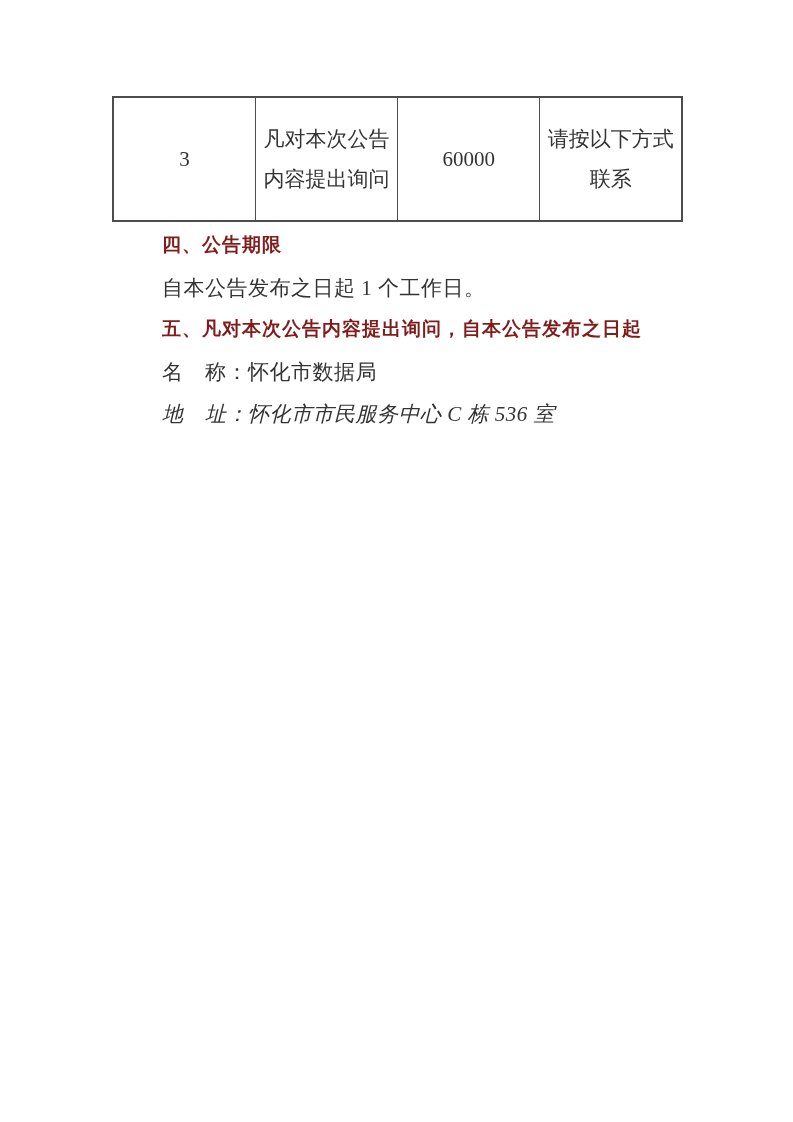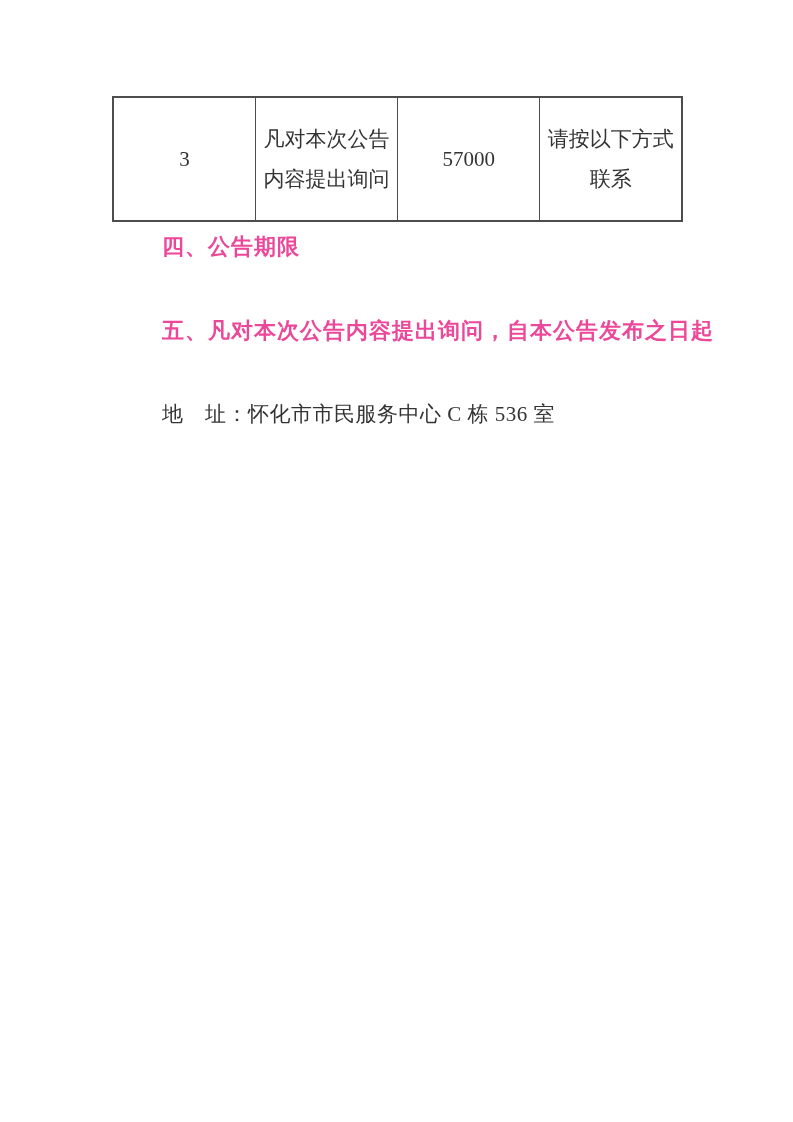--- a/index.html
+++ b/index.html
@@ -35,66 +35,68 @@
     line-height: 40px;
     color: #333333;
     padding: 0 7px;
     word-break: break-all;
   }
   
   .sec-heading {
     position: absolute;
     margin: 0;
     font-family: Liberation Sans, sans-serif;
-    font-size: 22px;
+    font-size: 19px;
     font-weight: bold;
-    color: #ec4899;
+    color: #7f1d1d;
     white-space: nowrap;
     letter-spacing: 1px;
   }
   #sec4-heading { left: 162px; top: 232px; }
   #sec5-heading { left: 162px; top: 316px; }
   
   .body-line {
     position: absolute;
     margin: 0;
     font-family: "Liberation Serif", serif;
     font-size: 21px;
     color: #333333;
     white-space: nowrap;
     letter-spacing: 0.5px;
   }
   #sec4-body       { left: 162px; top: 274px; }
   #contact-name    { left: 162px; top: 358px; }
-  #contact-address { left: 162px; top: 400px; }
+  #contact-address { left: 162px; top: 400px; font-style: italic; }
   #contact-person  { left: 160px; top: 443px; }
   
   #signature-org  { left: 450px; top: 562px; letter-spacing: 2px; }
   #signature-date { left: 438px; top: 604px; letter-spacing: 1px; }
 </style>
 </head>
 <body>
 
 <div class="page">
 
   <table class="result-table">
     <tbody>
       <tr>
         <td>3</td>
         <td>凡对本次公告内容提出询问</td>
-        <td>57000</td>
+        <td>60000</td>
         <td>请按以下方式联系</td>
       </tr>
     </tbody>
   </table>
 
   <h3 class="sec-heading" id="sec4-heading">四、公告期限</h3>
 
+  <p class="body-line" id="sec4-body">自本公告发布之日起 1 个工作日。</p>
 
   <h3 class="sec-heading" id="sec5-heading">五、凡对本次公告内容提出询问，自本公告发布之日起</h3>
 
+  <p class="body-line" id="contact-name">名　称：怀化市数据局</p>
 
   <p class="body-line" id="contact-address">地　址：怀化市市民服务中心 C 栋 536 室</p>
 
 
 
 
 </div>
 
 </body></html>

